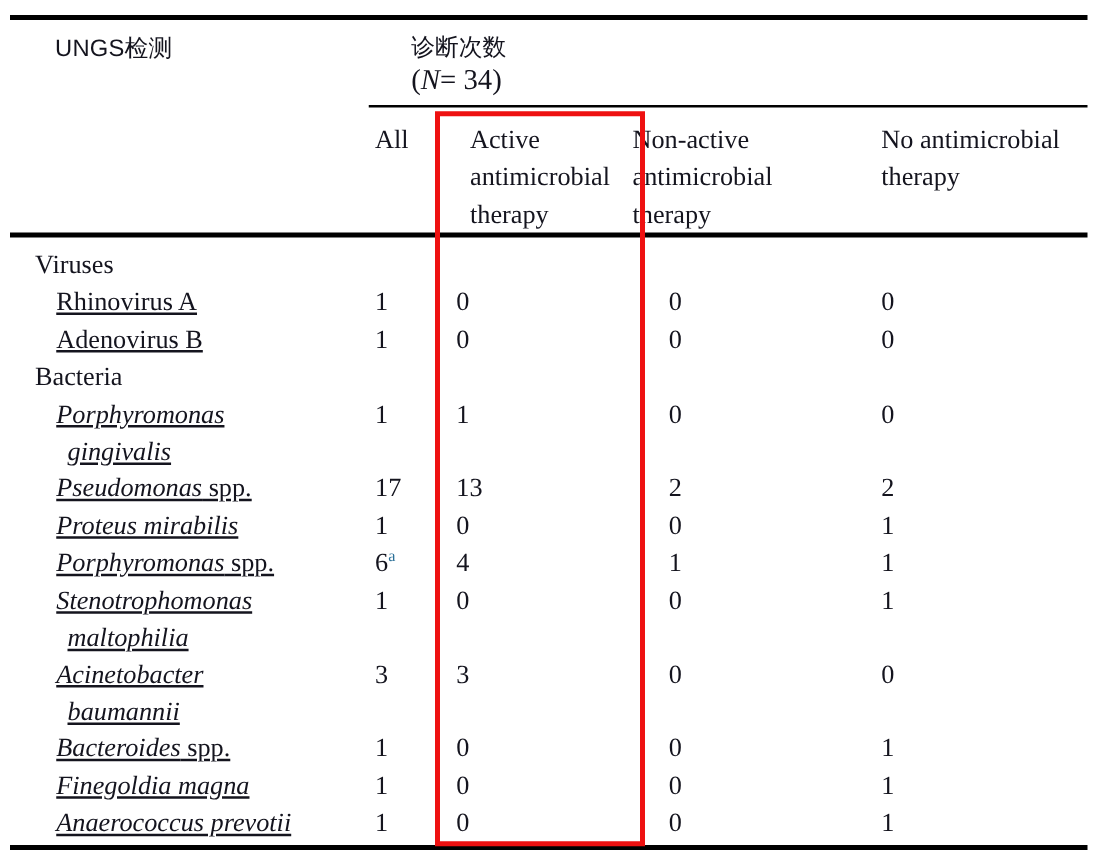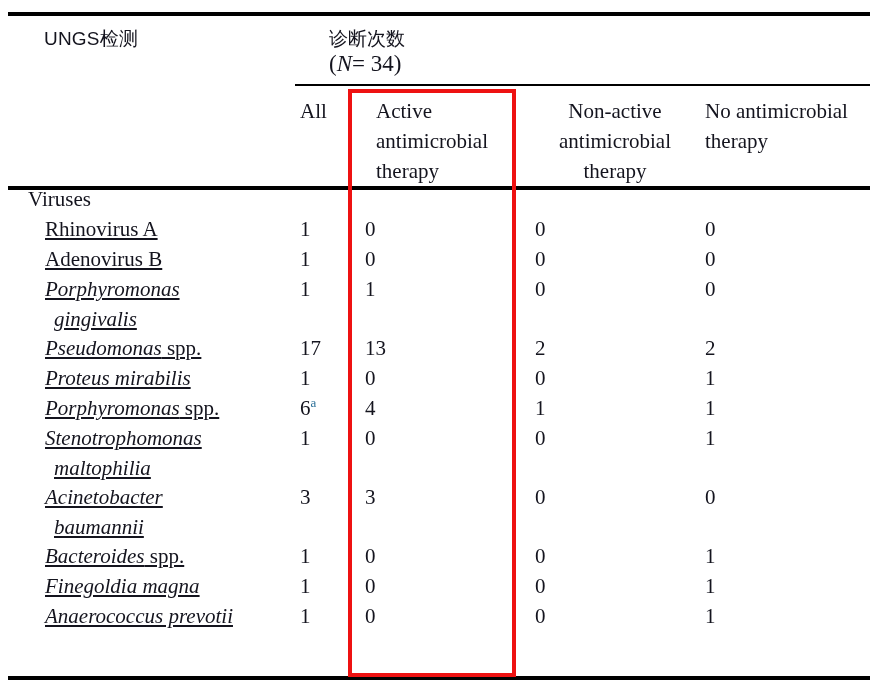--- a/index.html
+++ b/index.html
@@ -70,27 +70,27 @@
   #count-n .ital { font-style: italic; }
 
   .colhead {
     position: absolute;
     top: 96px;
     font-size: 21px;
     line-height: 30px;
   }
   #colhead-all        { left: 300px; width: 48px; }
   #colhead-active     { left: 376px; width: 140px; }
-  #colhead-nonactive  { left: 535px; width: 160px; text-align: center; }
+  #colhead-nonactive  { left: 506px; width: 160px; }
   #colhead-none       { left: 705px; width: 160px; }
 
   
   #rows {
     position: absolute;
-    left: 0; top: 184px;
+    left: 0; top: 196px;
     width: 728px;
   }
   .row {
     position: relative;
     width: 878px;
   }
   .row-group  { height: 30px; }
   .row-one    { height: 30px; }
   .row-two    { height: 59px; }
 
@@ -165,20 +165,23 @@
         <div class="cell-val v-non">0</div>
         <div class="cell-val v-no">0</div>
       </div>
       <div class="row row-one">
         <div class="cell-label"><span class="roman">Adenovirus B</span></div>
         <div class="cell-val v-all">1</div>
         <div class="cell-val v-act">0</div>
         <div class="cell-val v-non">0</div>
         <div class="cell-val v-no">0</div>
       </div>
+      <div class="row row-group">
+        <div class="cell-label">Bacteria</div>
+      </div>
       <div class="row row-two">
         <div class="cell-label"><span class="ital">Porphyromonas</span><span class="wrap2">gingivalis</span></div>
         <div class="cell-val v-all">1</div>
         <div class="cell-val v-act">1</div>
         <div class="cell-val v-non">0</div>
         <div class="cell-val v-no">0</div>
       </div>
       <div class="row row-one">
         <div class="cell-label"><span class="ital">Pseudomonas</span><span class="roman"> spp.</span></div>
         <div class="cell-val v-all">17</div>

